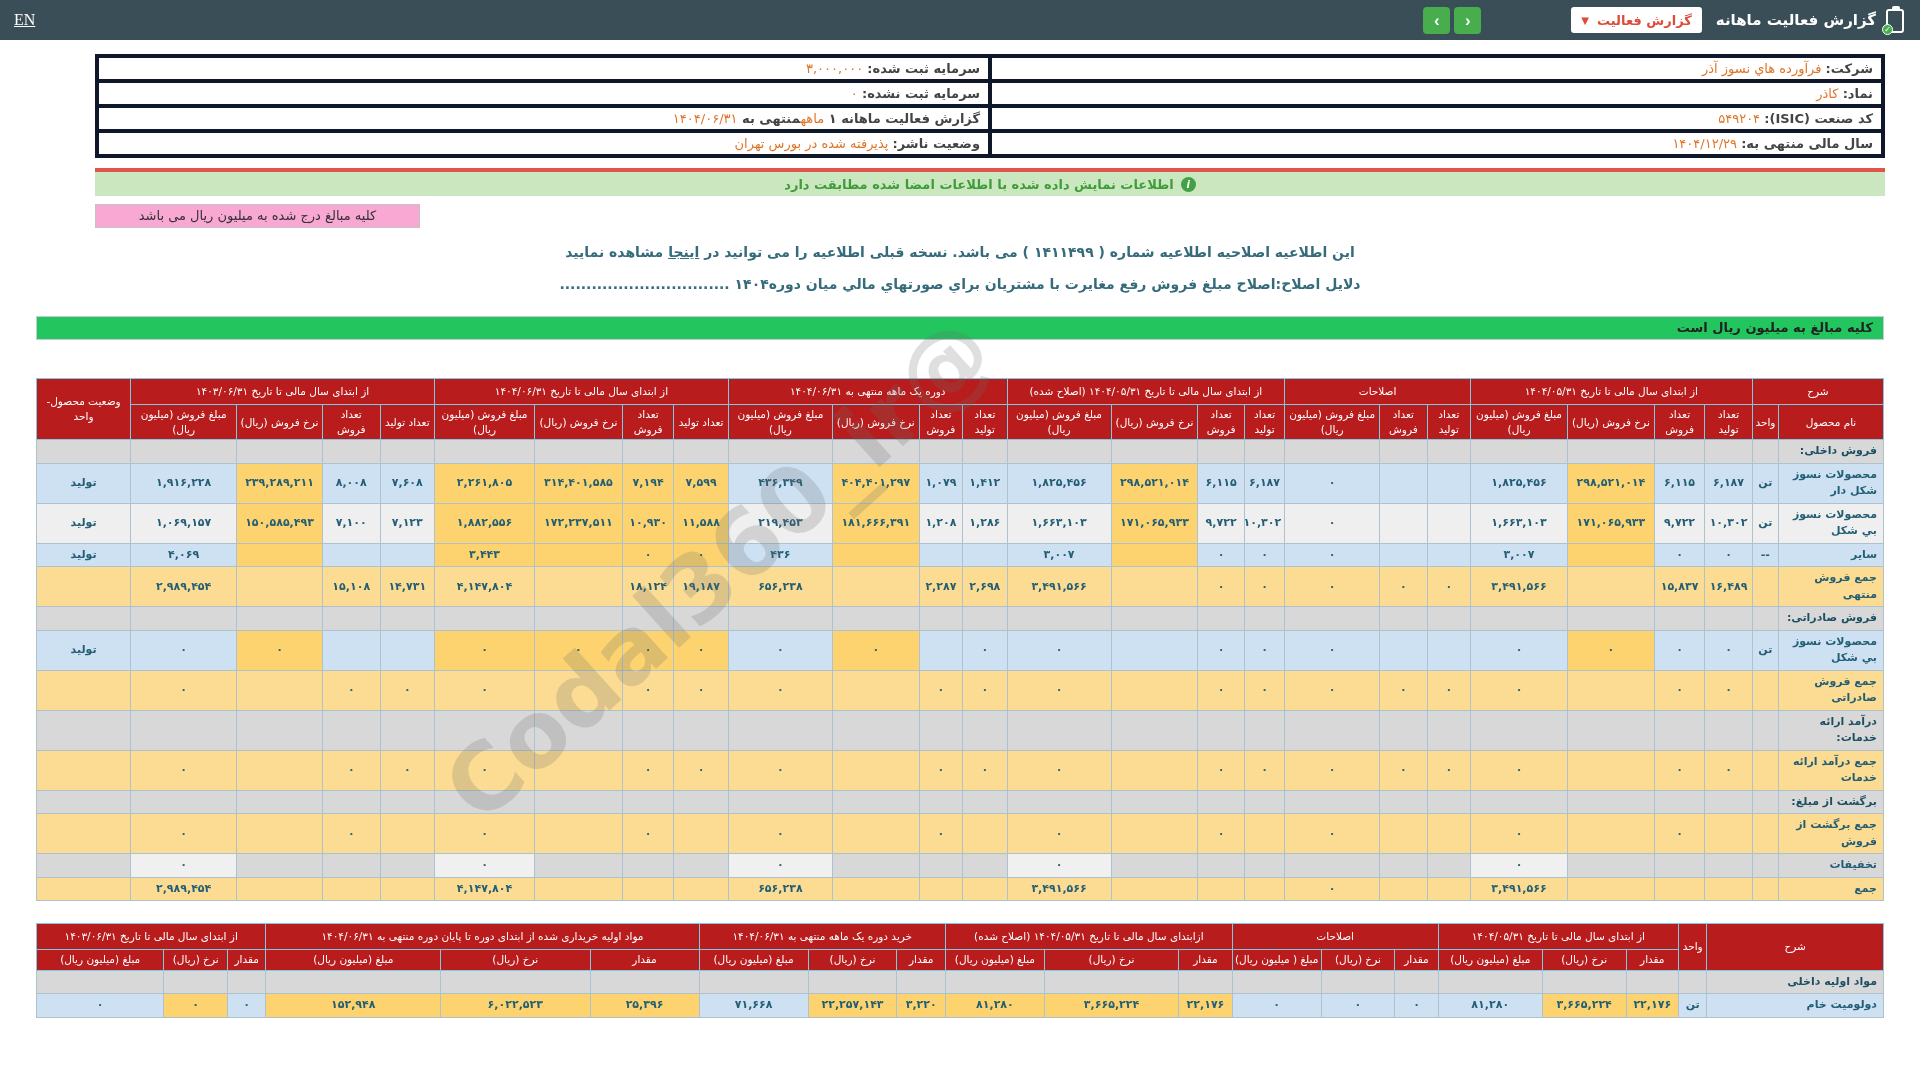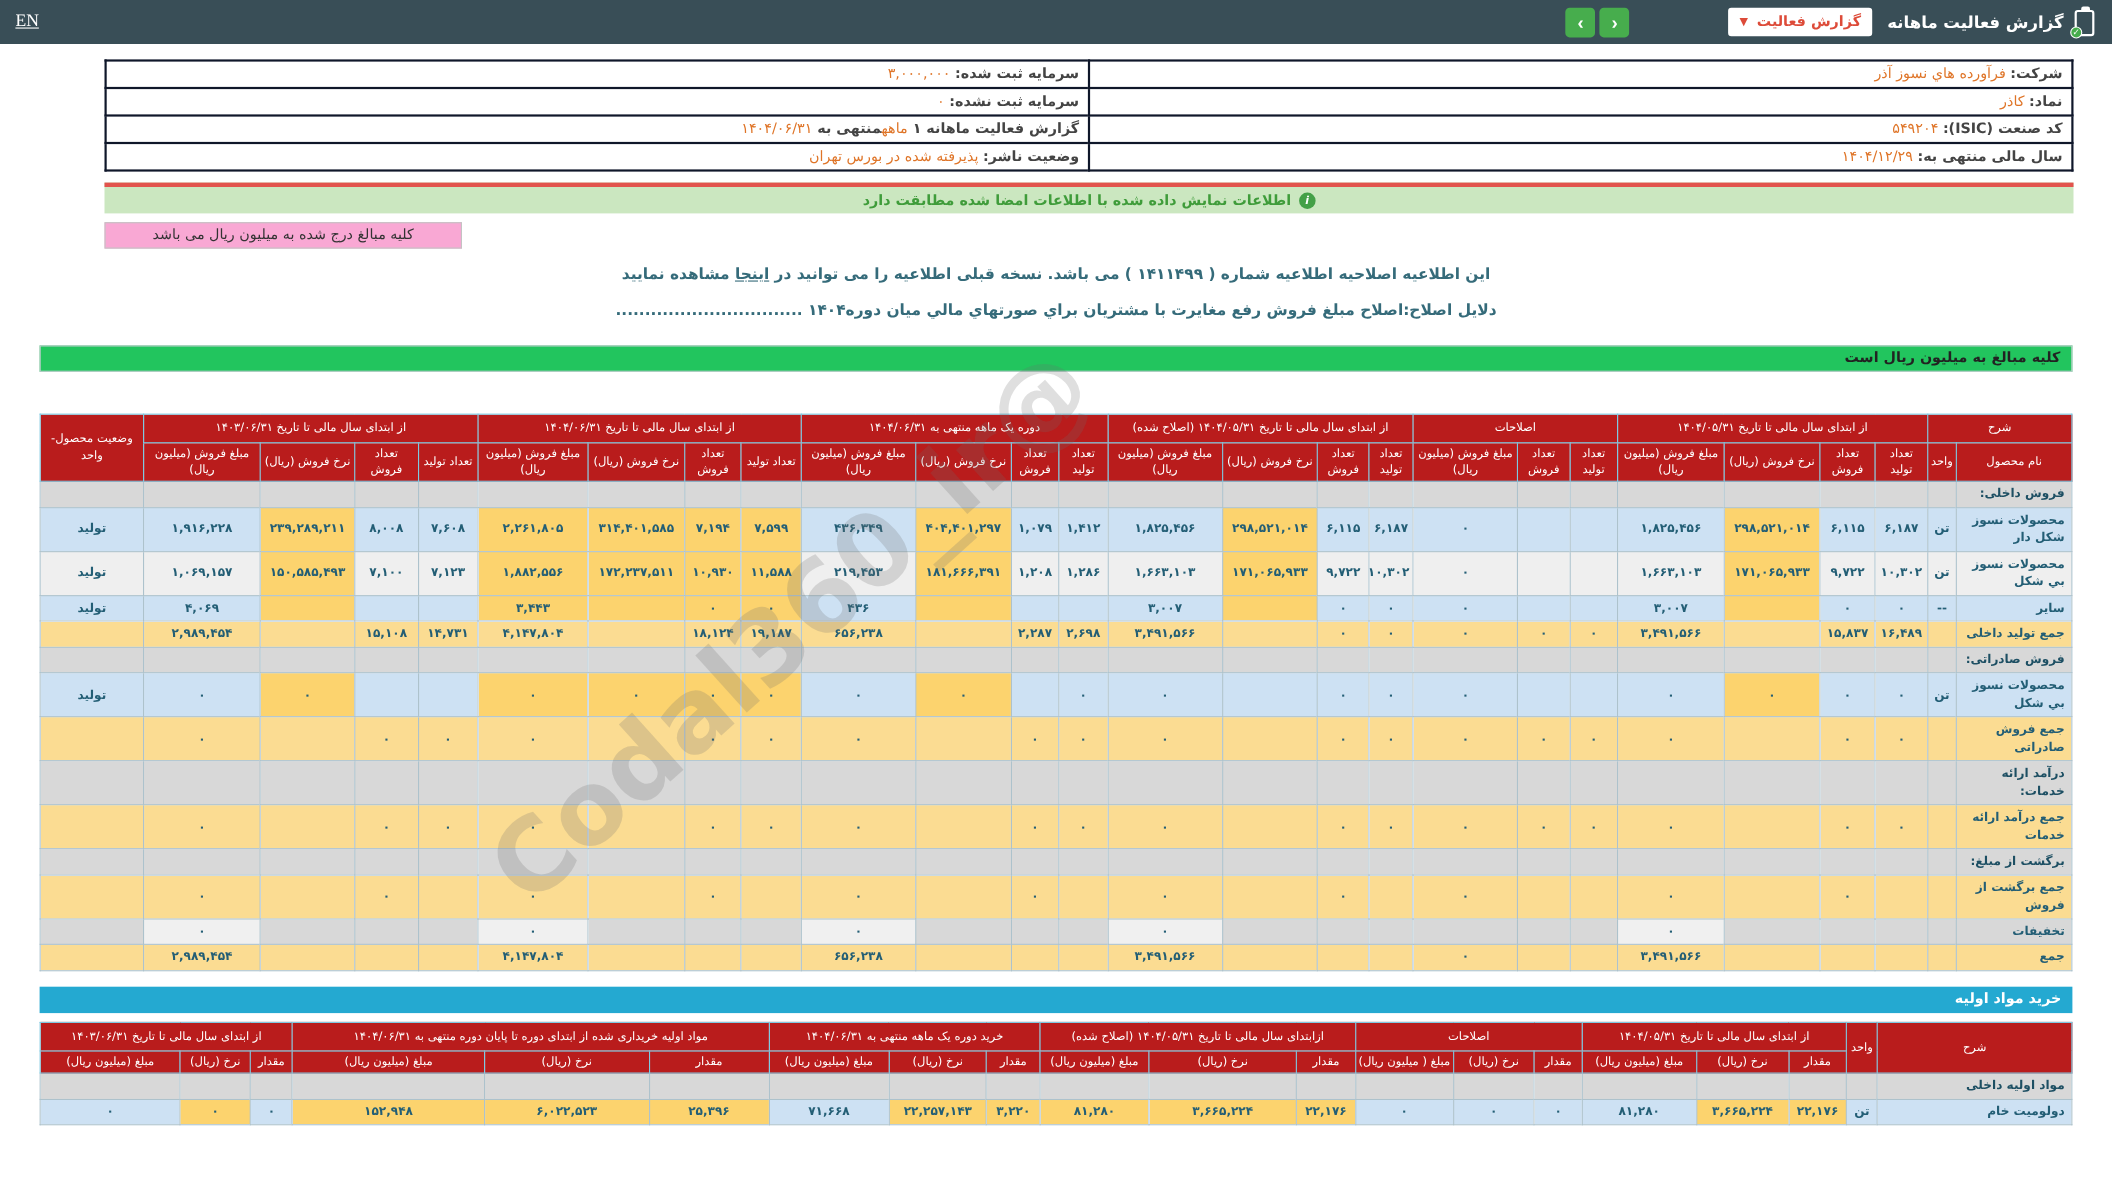--- a/index.html
+++ b/index.html
@@ -16,21 +16,21 @@
   .tb-title { color:#fff; font-size:15px; font-weight:bold; margin-left:14px; }
   .tb-dd { background:#fff; border-radius:3px; height:26px; display:flex; align-items:center; gap:8px; padding:0 10px; color:#dd4b39; font-size:13px; font-weight:bold; cursor:pointer; }
   .tb-dd .caret { font-size:10px; }
   .tb-nav { display:flex; gap:4px; margin-right:90px; }
   .tb-btn { width:27px; height:27px; background:#47ad4d; border:none; border-radius:4px; color:#fff; font-size:17px; font-weight:bold; line-height:25px; text-align:center; cursor:pointer; }
   .tb-en { margin-right:auto; color:#fff; font-family:"Liberation Serif","DejaVu Serif",serif; font-size:16px; text-decoration:underline; cursor:pointer;text-align:right; }
 
   
   .info-wrap { margin:14px 35px 0 95px; }
   .info-table { width:100%; border-collapse:collapse; table-layout:fixed; }
-  .info-table td { border:2px solid #0f172a; height:25px; padding:2px 8px; font-size:13px; color:#333; background:#fff; white-space:nowrap; overflow:hidden; }
+  .info-table td { border:4px solid #0f172a; height:25px; padding:2px 8px; font-size:13px; color:#333; background:#fff; white-space:nowrap; overflow:hidden; }
   .info-table .lbl { font-weight:bold; color:#444; }
   .info-table .val { color:#df7427; }
   .info-table .dark { color:#444; font-weight:bold; }
 
   
   .alert-bar { margin:10px 35px 0 95px; background:#cbe7c0; border-top:4px solid #e2534d; height:28px; display:flex; align-items:center; justify-content:center; gap:7px; }
   .alert-bar .txt { color:#3f9c3a; font-size:13px; font-weight:bold; }
   .alert-bar .i-ic { width:15px; height:15px; border-radius:50%; background:#43a047; color:#fff; font-size:10px; font-weight:bold; text-align:center; line-height:15px; font-style:italic; }
 
   
@@ -330,21 +330,21 @@
               <td class="y">۰</td>
               <td class="y"></td>
               <td class="y">۳,۴۴۳</td>
               <td></td>
               <td></td>
               <td class="y"></td>
               <td>۴,۰۶۹</td>
               <td>تولید</td>
             </tr>
             <tr class="bg-a">
-              <td class="nm">جمع تولید داخلی</td>
+              <td class="nm">جمع فروش منتهی</td>
               <td></td>
               <td>۱۶,۴۸۹</td>
               <td>۱۵,۸۳۷</td>
               <td></td>
               <td>۳,۴۹۱,۵۶۶</td>
               <td>۰</td>
               <td>۰</td>
               <td>۰</td>
               <td>۰</td>
               <td>۰</td>
@@ -613,21 +613,20 @@
               <td></td>
               <td></td>
               <td></td>
               <td>۲,۹۸۹,۴۵۴</td>
               <td></td>
             </tr>
           </tbody>
         </table>
       </div>
     <div class="sec2-gap"></div>
-    <div class="sec-bar">خرید مواد اولیه</div>
     <div style="height:8px"></div>
     <div id="table2">
         <table class="dt">
           <colgroup>
             <col style="width: 175px;">
             <col style="width: 28px;">
             <col style="width: 52px;">
             <col style="width: 83px;">
             <col style="width: 103px;">
             <col style="width: 43px;">

